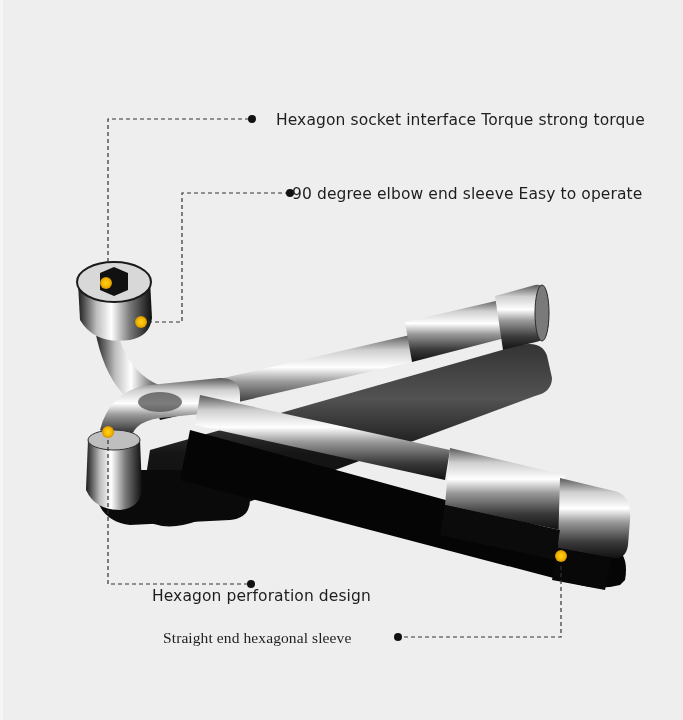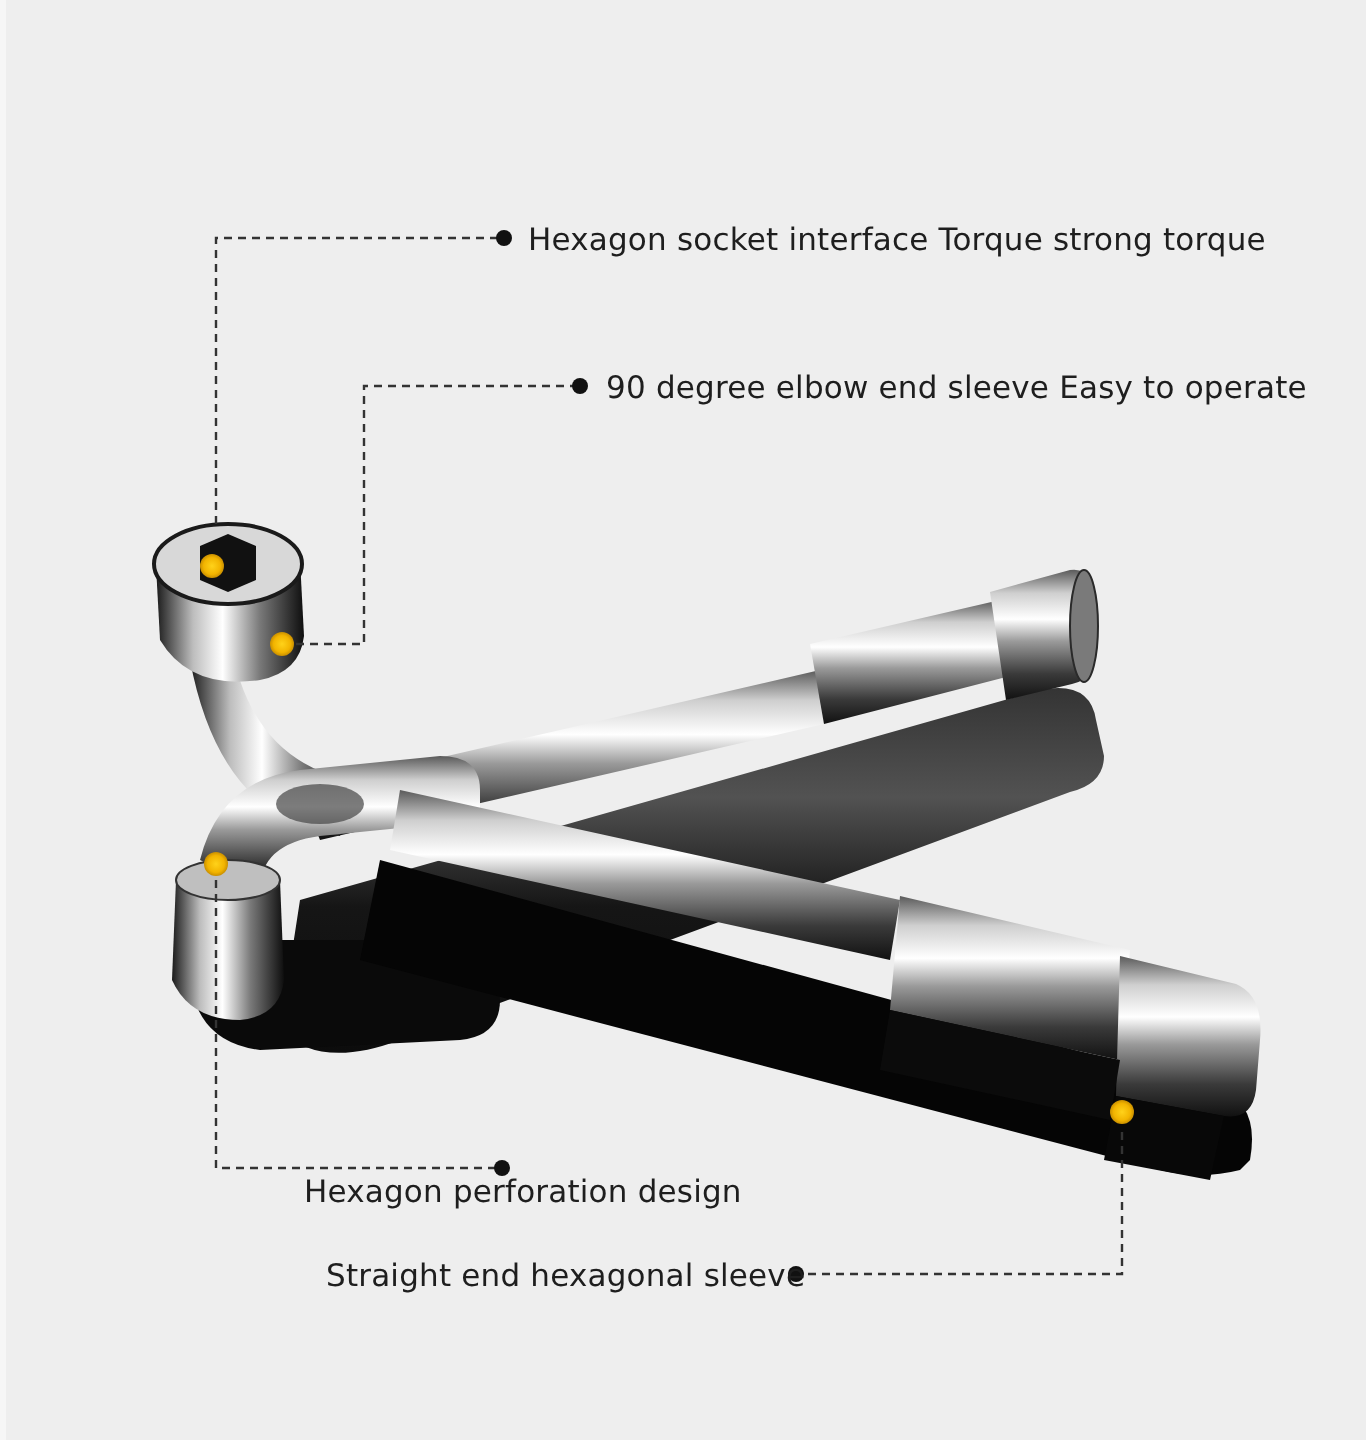--- a/index.html
+++ b/index.html
@@ -110,17 +110,17 @@
       <polyline points="561,566 561,637 400,637"></polyline>
     </g>
     <g fill="#111">
       <circle cx="252" cy="119" r="4"></circle>
       <circle cx="290" cy="193" r="4"></circle>
       <circle cx="251" cy="584" r="4"></circle>
       <circle cx="398" cy="637" r="4"></circle>
     </g>
   </svg>
 
-  <div class="label" style="left:264px; top:111px;">Hexagon socket interface Torque strong torque</div>
-  <div class="label" style="left:303px; top:185px;">90 degree elbow end sleeve Easy to operate</div>
+  <div class="label" style="left:276px; top:111px;">Hexagon socket interface Torque strong torque</div>
+  <div class="label" style="left:292px; top:185px;">90 degree elbow end sleeve Easy to operate</div>
   <div class="label" style="left:152px; top:587px;">Hexagon perforation design</div>
-  <div class="label" style="left:163px; top:629px;">Straight end hexagonal sleeve</div>
+  <div class="label" style="left:163px; top:629px;font-family:Liberation Serif, serif;">Straight end hexagonal sleeve</div>
 </div>
 
 </body></html>

